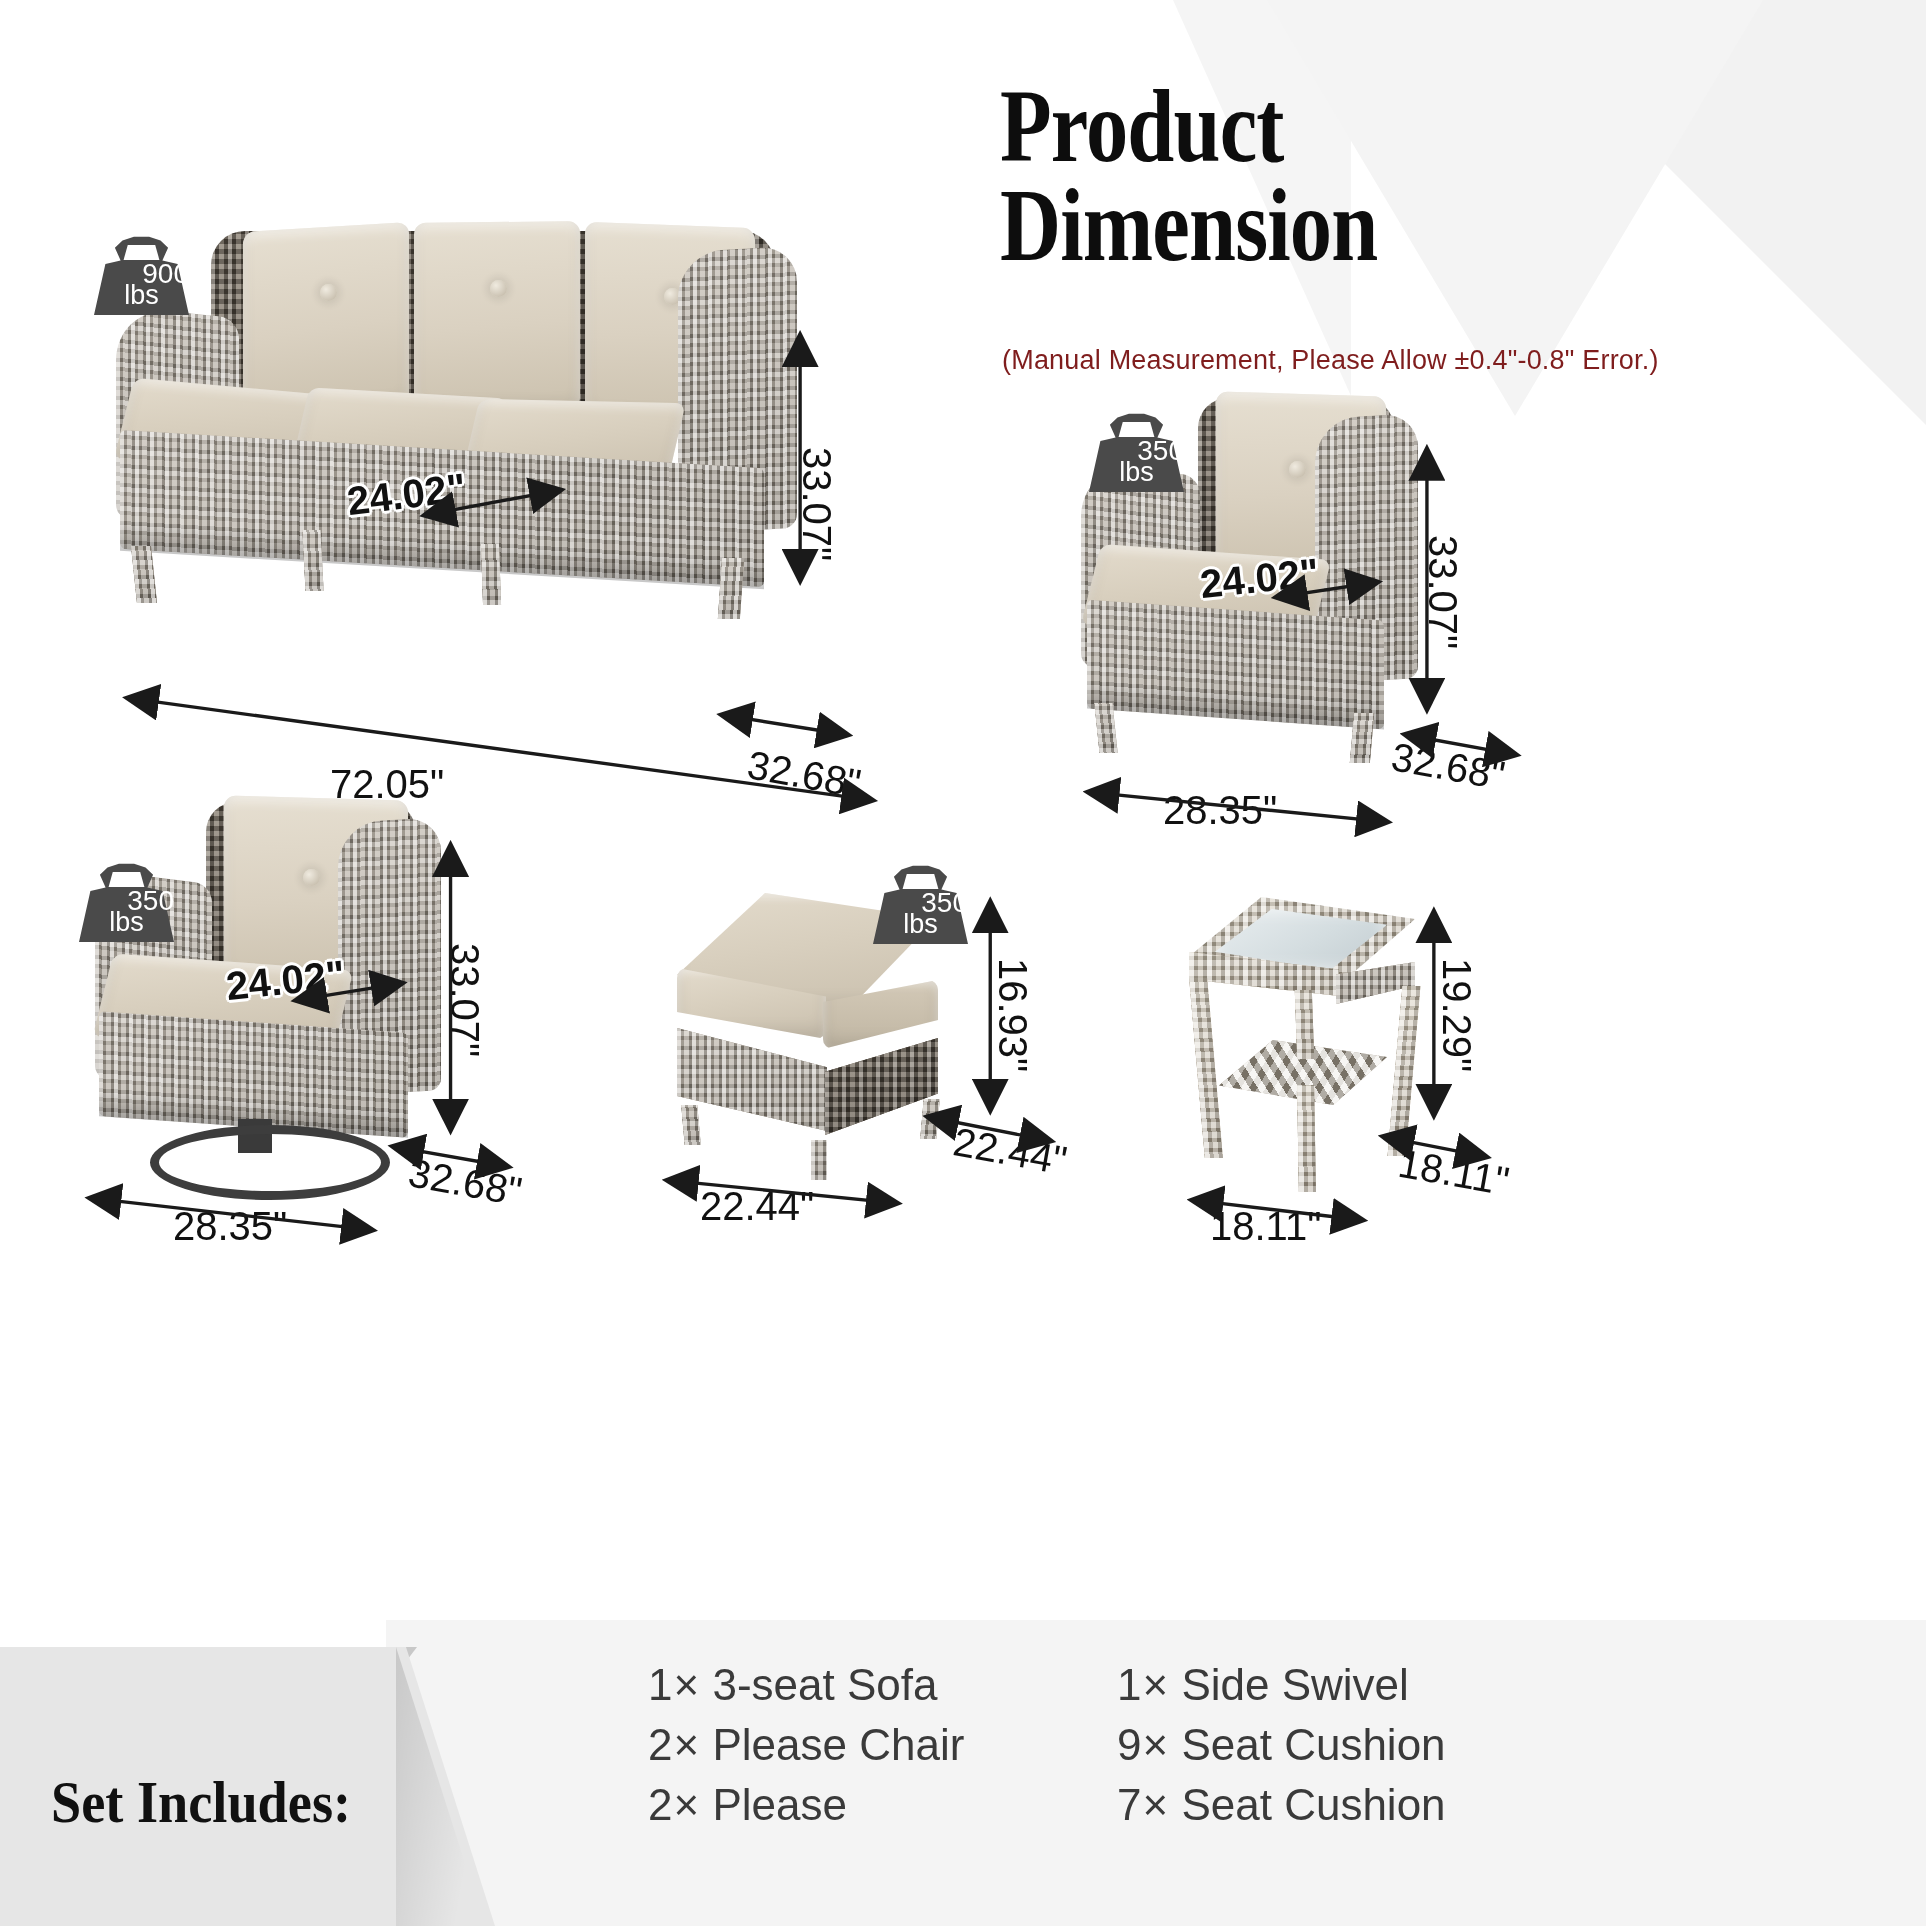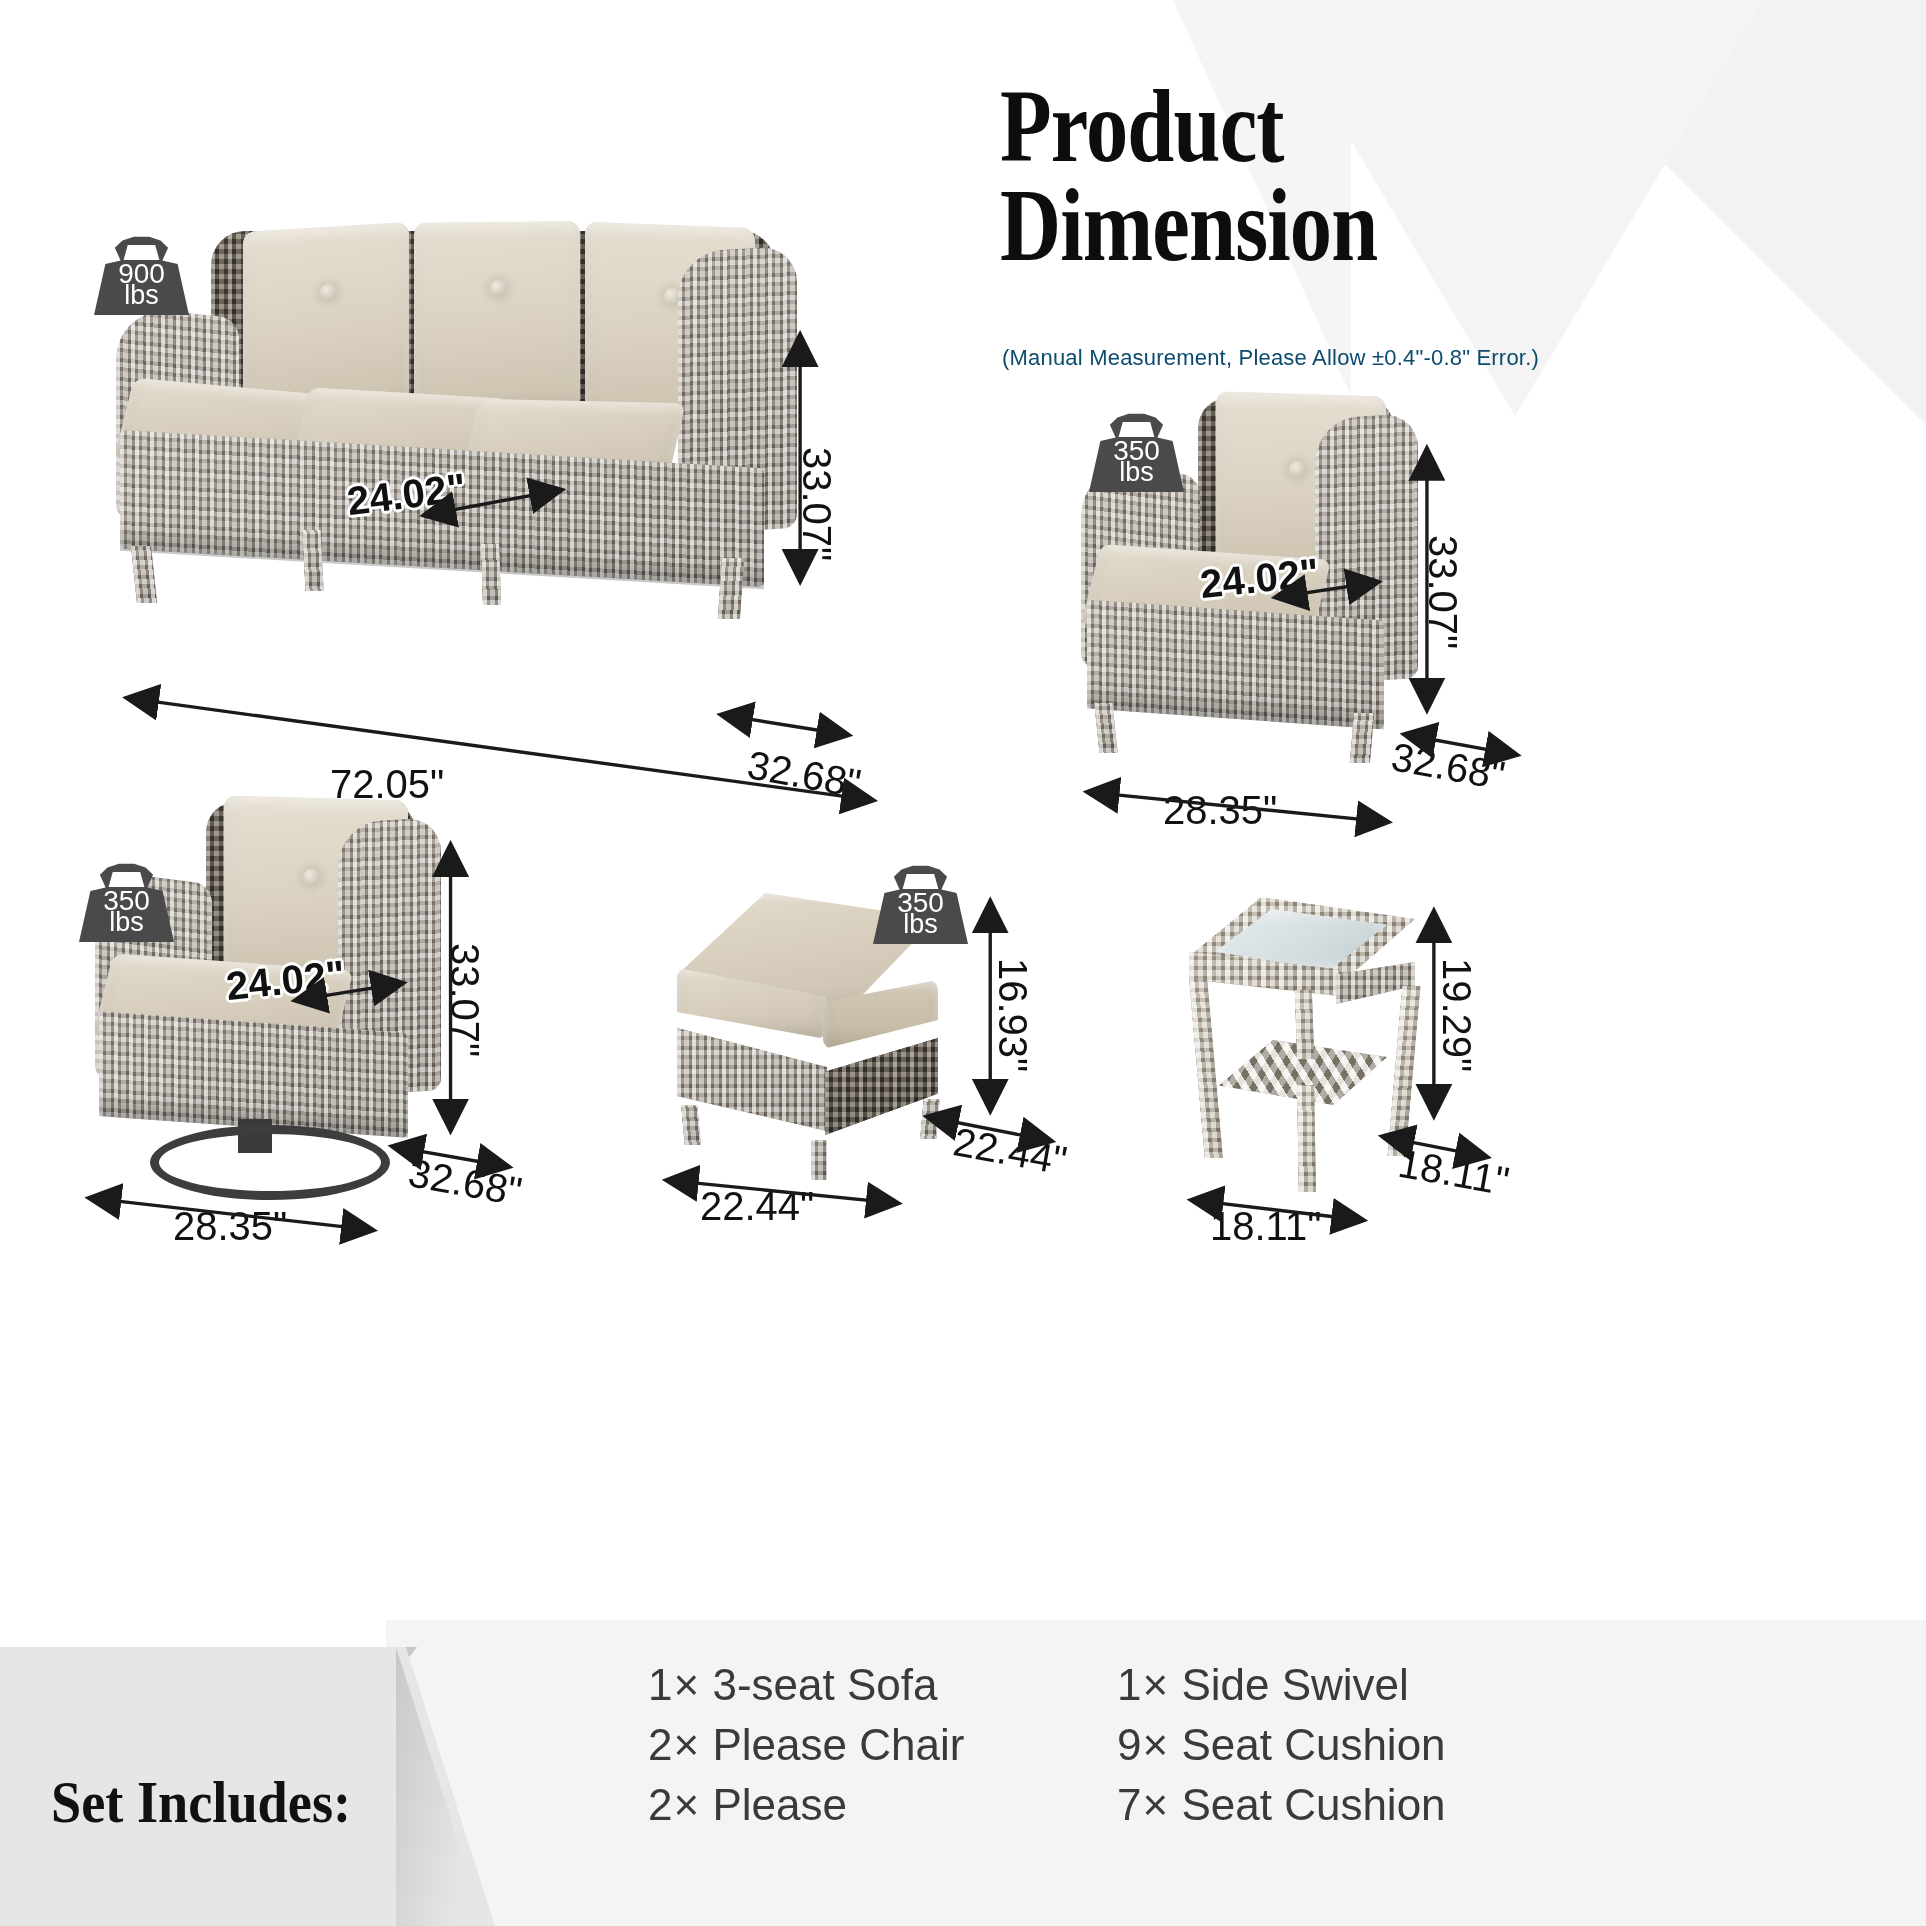--- a/index.html
+++ b/index.html
@@ -27,41 +27,41 @@
      background:linear-gradient(100deg,rgba(0,0,0,.13),rgba(0,0,0,0) 55%);
      clip-path:polygon(0 0,89px 279px,0 279px);pointer-events:none;}
 
   
   .title{position:absolute;left:1000px;top:77px;width:891px;
      font-family:"Liberation Serif",serif;font-weight:bold;
      font-size:103px;line-height:0.96;letter-spacing:-1px;
      color:#0d0d0d;text-align:left;transform:scaleX(.82);transform-origin:left top;}
   .title .l2{display:block;}
   .subtitle{position:absolute;left:1002px;top:345px;width:911px;
-     font-size:22px;color:#0c4a6e;letter-spacing:0.2px;}
+     font-size:27px;color:#7f1d1d;letter-spacing:0.2px;}
 
   .set-title{position:absolute;left:51px;top:1768px;
      font-family:"Liberation Serif",serif;font-weight:bold;font-size:59px;
      color:#111;transform:scaleX(.92);transform-origin:left top;}
 
   .set-col{position:absolute;font-size:44px;color:#3a3a3a;line-height:1.36;
      white-space:nowrap;}
   .set-col-1{left:648px;top:1655px;}
   .set-col-2{left:1117px;top:1655px;}
   .set-col .qty{letter-spacing:1px;}
 
   
   .badge{position:absolute;width:95px;height:91px;}
   .badge .bell{position:absolute;inset:0;background:#4a4a4a;
      clip-path:polygon(22% 26%,30% 18%,42% 14%,58% 14%,70% 18%,78% 26%,
                        72% 40%,88% 44%,100% 100%,0 100%,12% 44%,28% 40%);}
   .badge .hole{position:absolute;left:31%;top:23%;width:38%;height:17%;
      background:#fff;clip-path:polygon(12% 0,88% 0,100% 100%,0 100%);
      border-radius:4px 4px 0 0;}
-  .badge .num{position:absolute;left:0;right:0;top:40%;text-align:center;
+  .badge .num{position:absolute;left:0;right:0;top:40%;text-align:right;
      color:#fff;font-size:28px;font-weight:500;line-height:1;}
   .badge .unit{position:absolute;left:0;right:0;top:64%;text-align:center;
      color:#fff;font-size:27px;font-weight:500;line-height:1;}
 
   
   .dim{position:absolute;font-size:40px;font-weight:500;color:#111;
      white-space:nowrap;}
   .dim.out{color:#111;
      text-shadow:
        3px 0 0 #fff,-3px 0 0 #fff,0 3px 0 #fff,0 -3px 0 #fff,

